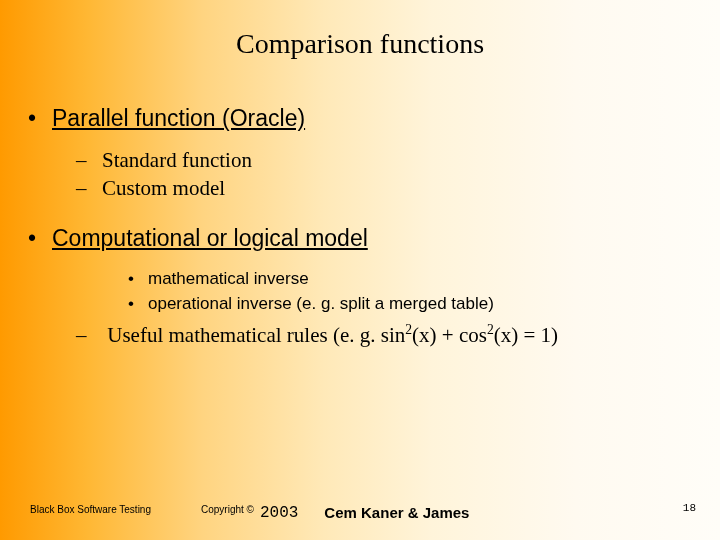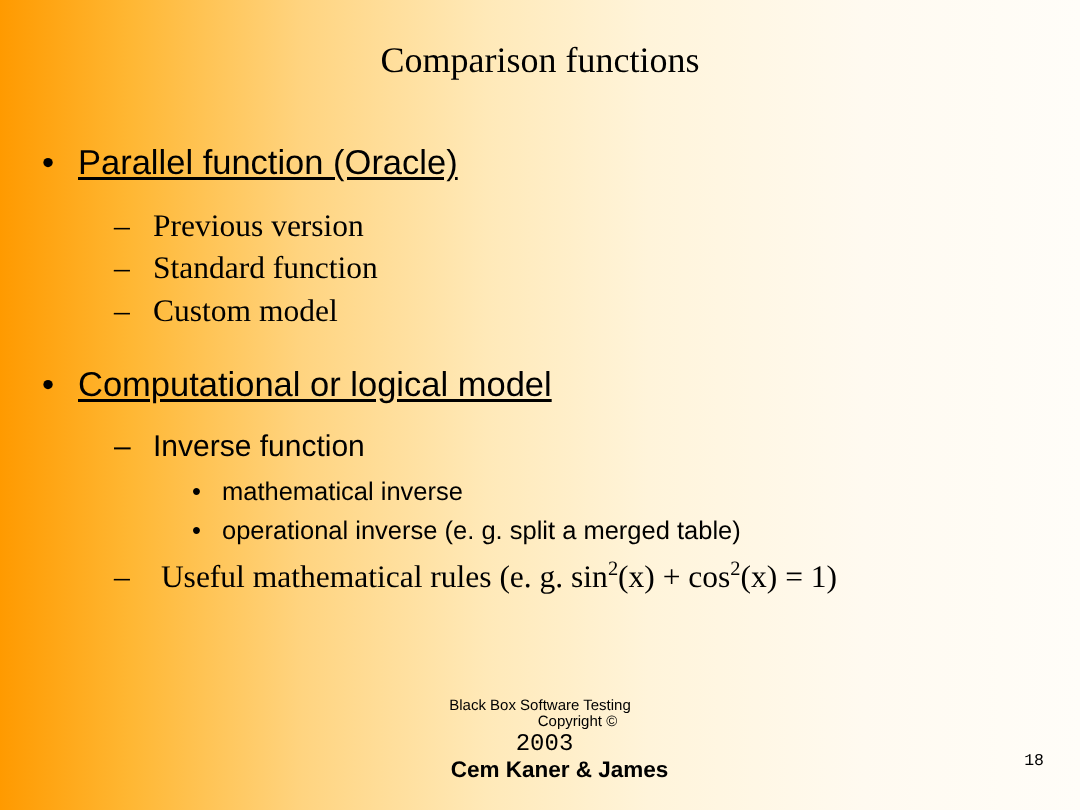--- a/index.html
+++ b/index.html
@@ -11,34 +11,35 @@
     position: relative;
     font-family: "Times New Roman", Times, serif;
     color: #000;
   }
   .title {
     position: absolute;
     top: 28px;
     left: 0;
     width: 100%;
     text-align: center;
-    font-size: 24px;
+    font-size: 28px;
     font-weight: 400;
   }
   .content {
     position: absolute;
     top: 95px;
     left: 28px;
     right: 20px;
   }
   .l1 {
     font-family: Arial, Helvetica, sans-serif;
     font-size: 23px;
     text-decoration: underline;
     margin-bottom: 14px;
+    margin-top: 10px;
   }
   .l1.second { margin-top: 22px; }
   .bullet-dot::before {
     content: "•";
     display: inline-block;
     width: 24px;
     text-align: left;
   }
   .l2-group { margin-left: 48px; }
   .l2 {
@@ -72,23 +73,22 @@
     margin-left: 48px;
     margin-top: 6px;
   }
   sup { font-size: 0.65em; vertical-align: super; line-height: 0; }
   .footer {
     position: absolute;
     bottom: 18px;
     left: 30px;
     right: 30px;
     display: flex;
-    align-items: center;
+    align-items: flex-start;
     font-family: Arial, Helvetica, sans-serif;
-    flex-direction: column;
   }
   .footer .f-left {
     font-size: 10px;
   }
   .footer .f-copy {
     font-size: 10px;
     margin-left: 50px;
   }
   .footer .f-year {
     font-family: Liberation Mono, monospace;
@@ -111,28 +111,26 @@
 </head>
 <body>
 
 <div class="slide">
   <div class="title">Comparison functions</div>
 
   <div class="content">
 
     <div class="l1 bullet-dot"><span>Parallel function (Oracle)</span></div>
     <div class="l2-group">
-      <div class="l2 dash"><span>Previous version</span></div>
       <div class="l2 dash"><span>Standard function</span></div>
       <div class="l2 dash"><span>Custom model</span></div>
     </div>
 
     <div class="l1 second bullet-dot"><span>Computational or logical model</span></div>
 
-    <div class="l2-sans dash"><span>Inverse function</span></div>
     <div class="l3-group">
       <div class="l3"><span class="dot"></span><span>mathematical inverse</span></div>
       <div class="l3"><span class="dot"></span><span>operational inverse (e. g. split a merged table)</span></div>
     </div>
 
     <div class="l2-rule dash">
       <span>Useful mathematical rules (e. g. sin</span><sup>2</sup><span>(x) + cos</span><sup>2</sup><span>(x) = 1)</span>
     </div>
 
   </div>

